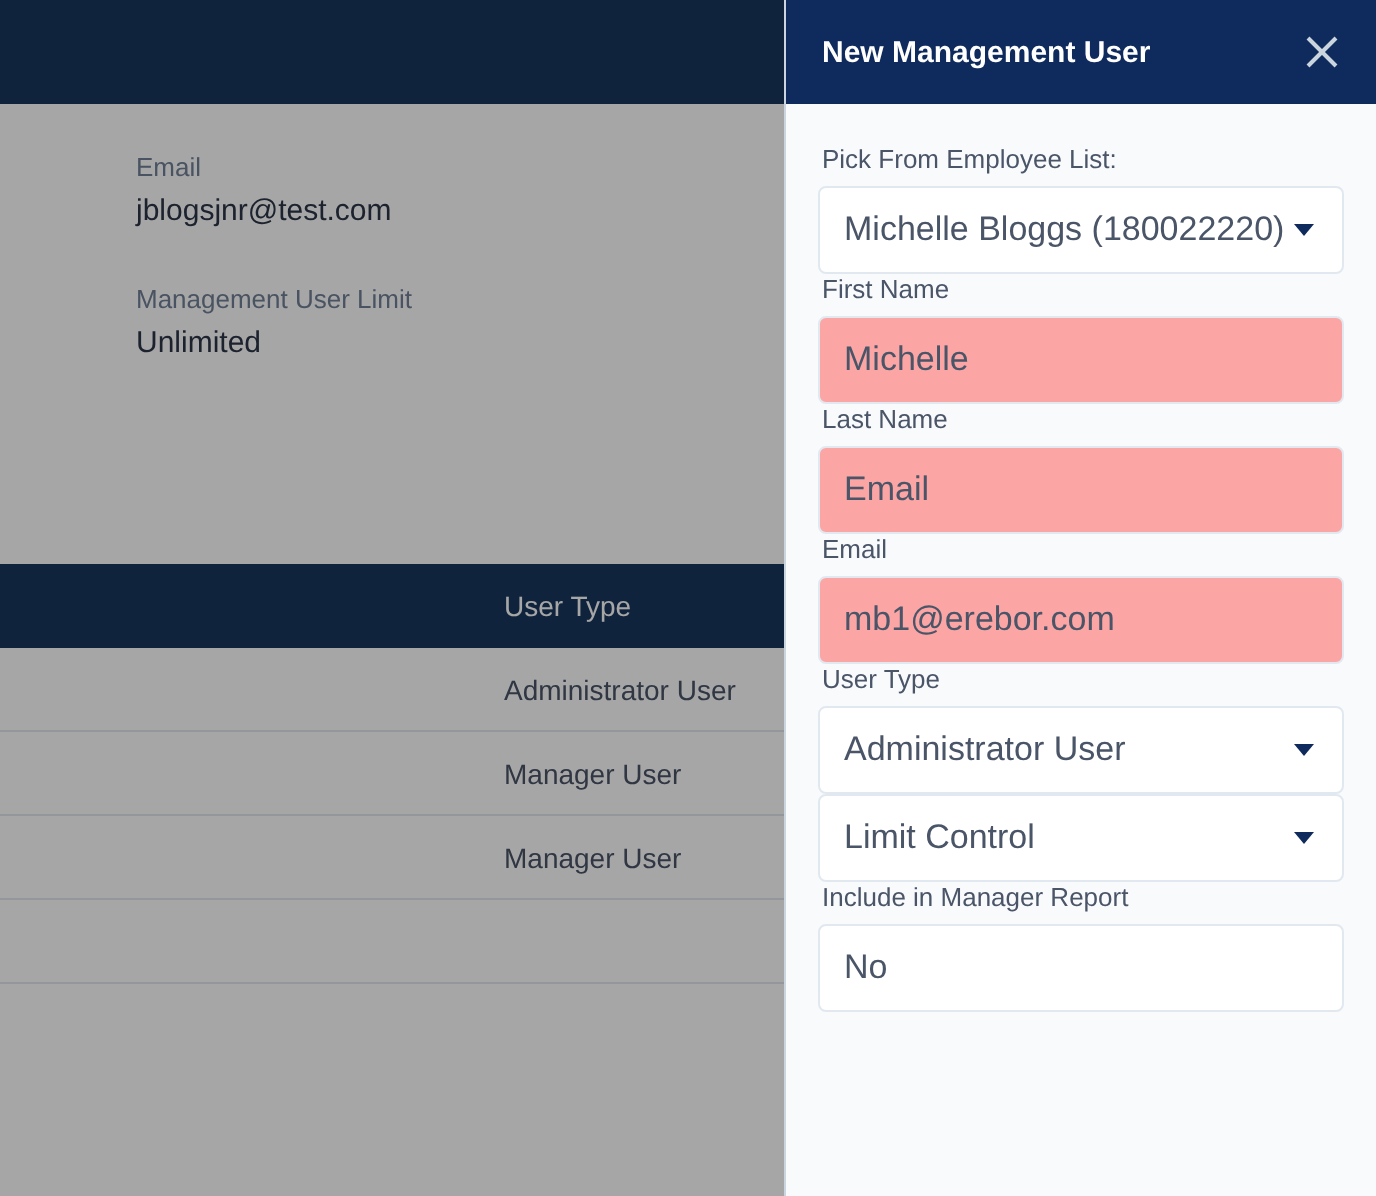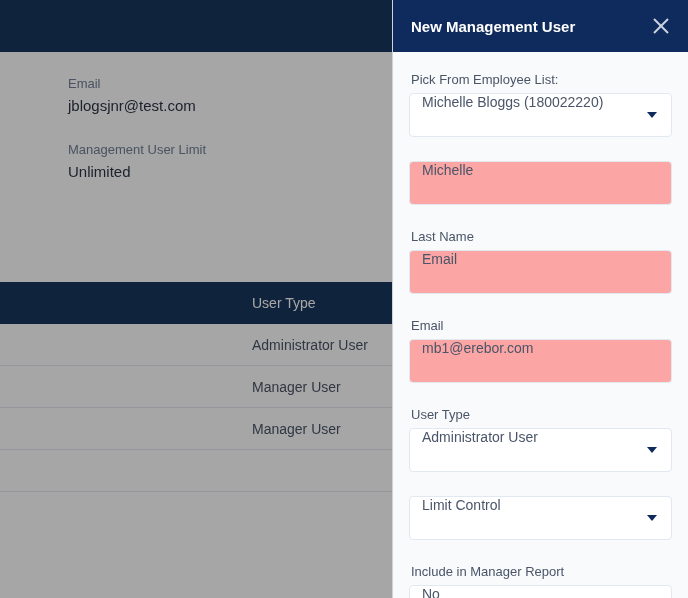--- a/index.html
+++ b/index.html
@@ -44,32 +44,33 @@
     .panel-body {
       flex: 1;
       overflow-y: scroll;
       padding: 20px 16px 20px 16px;
     }
     
     .panel-body::-webkit-scrollbar { width: 10px; }
     .panel-body::-webkit-scrollbar-track { background: #edf2f7; }
     .panel-body::-webkit-scrollbar-thumb { background: #cbd5e0; border-radius: 4px; }
 
-    .form-group { margin-bottom: 24px; }
+    .form-group { margin-bottom: 0; }
     .form-label { font-size: 13px; color: #4a5568; margin-bottom: 6px; display: block; padding-left: 2px; }
 
     .text-input, .select-box {
       width: 100%;
       height: 44px;
       border: 1px solid #e2e8f0;
       border-radius: 4px;
       padding: 0 12px;
-      font-size: 14px;
+      font-size: 17px;
       color: #4a5568;
       display: flex;
+      align-items: center;
       position: relative;
     }
     .text-input { background: #fca5a5; }
     .select-box { background: #fff; cursor: pointer; }
     .select-box .caret {
       position: absolute;
       right: 14px;
       top: 50%;
       transform: translateY(-50%);
       width: 0; height: 0;
@@ -123,20 +124,21 @@
 
     <div class="form-group">
       <label class="form-label">Pick From Employee List:</label>
       <div class="select-box">
         <span>Michelle Bloggs (180022220)</span>
         <span class="caret"></span>
       </div>
     </div>
 
     <div class="form-group">
+      <label class="form-label">First Name</label>
       <div class="text-input">
         <span>Michelle</span>
       </div>
     </div>
 
     <div class="form-group">
       <label class="form-label">Last Name</label>
       <div class="text-input">
         <span>Email</span>
       </div>

